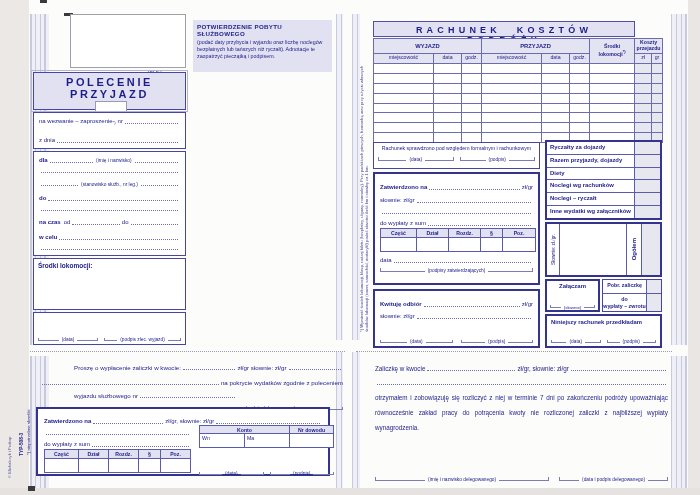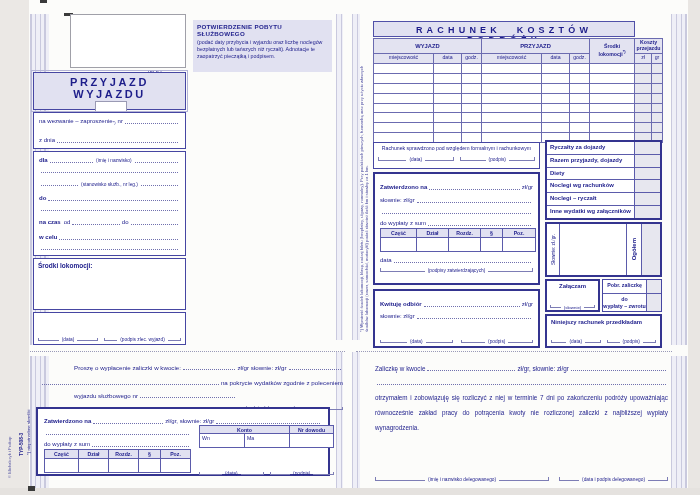--- a/index.html
+++ b/index.html
@@ -84,21 +84,21 @@
 
   <div class="abs" style="left:70px;top:14px;width:116px;height:54px;border:1px solid #a0a0a8;background:#fff;"></div>
   <div class="abs" style="left:148px;top:69px;font-size:5.3px;">(m.p.)</div>
 
   <div class="abs fillbx" style="left:193px;top:20px;width:139px;height:52px;padding:3px 4px;">
     <div class="b" style="font-size:6.2px;letter-spacing:0.3px;">POTWIERDZENIE POBYTU SŁUŻBOWEGO</div>
     <div style="font-size:5.3px;line-height:1.3;margin-top:2px;">(podać daty przybycia i wyjazdu oraz liczbę noclegów bezpłatnych lub tańszych niż ryczałt). Adnotacje te zaopatrzyć pieczątką i podpisem.</div>
   </div>
 
   <div class="abs bx fillbx title-box" style="left:33px;top:72px;width:153px;height:38px;padding-top:3px;outline:1px solid #b4b4d6;outline-offset:1.5px;">
-    <div class="b" style="font-size:11px;letter-spacing:2.6px;">PRZYJAZD WYJAZDU</div>
+    <div class="b" style="font-size:11px;letter-spacing:2.6px;">POLECENIE PRZYJAZD</div>
     <div class="b" style="font-size:11px;letter-spacing:1.6px;margin-top:1px;">
       <span class="nrbox"></span>
     </div>
   </div>
 
   <div class="abs bx" style="left:33px;top:112px;width:153px;height:37px;padding:5px 5px 4px;font-size:6px;display:flex;flex-direction:column;justify-content:space-between;">
     <div class="row">
       <span>na wezwanie – zaproszenie</span>
         <sup class="sup">*)</sup>
       <span style="margin-left:2px;">nr</span>

